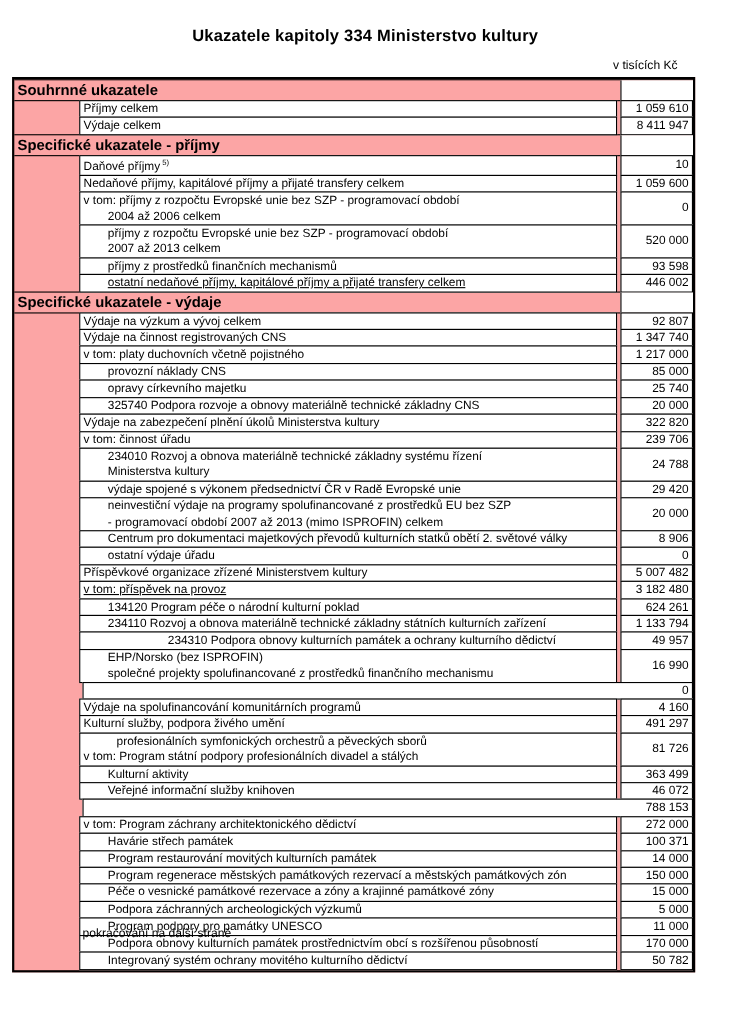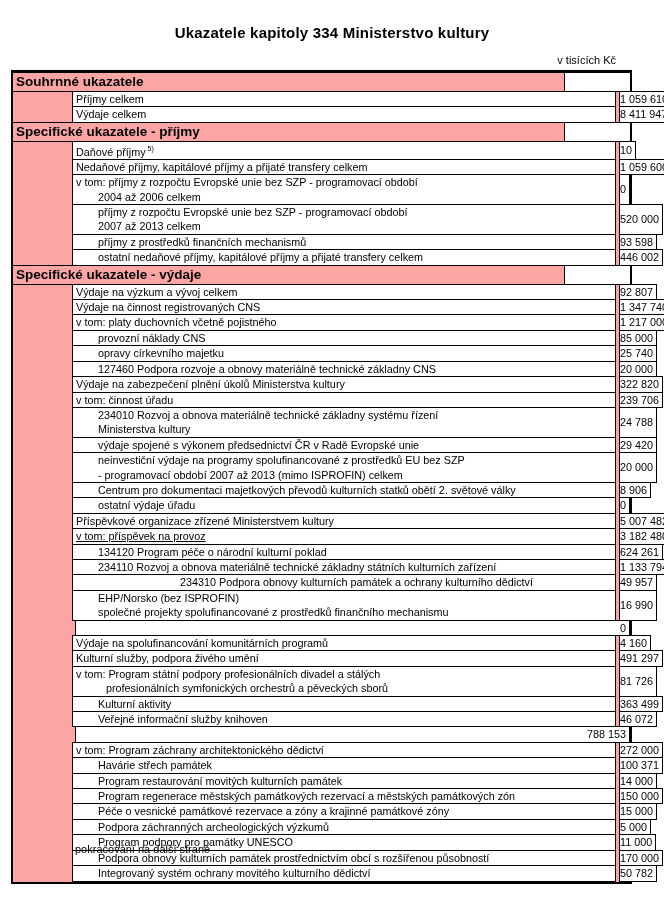--- a/index.html
+++ b/index.html
@@ -23,21 +23,21 @@
   
   .row.section{border-top:1px solid #000;border-bottom:1px solid #000;}
   .sec-lbl{
     width:548px;box-sizing:border-box;padding:1px 2px 1px 3px;
     font-size:13.5px;font-weight:bold;line-height:16px;white-space:nowrap;
   }
   
   .gutter{width:59px;flex:none;}
   .gap{width:3px;flex:none;}
   .lbl{
-    width:544px;flex:none;box-sizing:border-box;
+    width:489px;flex:none;box-sizing:border-box;
     border:1px solid #000;background:#fff;
     display:flex;flex-direction:column;justify-content:center;
   }
   .line{
     font-size:10.8px;line-height:14.4px;white-space:nowrap;overflow:hidden;
   }
   .line sup{font-size:7px;}
   .val{
     flex:1;box-sizing:border-box;border:1px solid #000;background:#fff;
     display:flex;align-items:center;justify-content:flex-end;
@@ -119,21 +119,21 @@
         <div class="gutter"></div>
         <div class="lbl">
           <div class="line" style="padding-left: 25px;">příjmy z prostředků finančních mechanismů</div>
         </div>
         <div class="gap"></div>
         <div class="val">93 598</div>
       </div>
       <div class="row item">
         <div class="gutter"></div>
         <div class="lbl">
-          <div class="line" style="padding-left: 25px;">ostatní nedaňové příjmy, kapitálové příjmy a přijaté transfery celkem</div>
+          <div class="line" style="padding-left: 25px; text-decoration: underline;">ostatní nedaňové příjmy, kapitálové příjmy a přijaté transfery celkem</div>
         </div>
         <div class="gap"></div>
         <div class="val">446 002</div>
       </div>
       <div class="row section">
         <div class="sec-lbl">Specifické ukazatele - výdaje</div>
         <div class="gap"></div>
         <div class="val"></div>
       </div>
       <div class="row item">
@@ -172,21 +172,21 @@
         <div class="gutter"></div>
         <div class="lbl">
           <div class="line" style="padding-left: 25px;">opravy církevního majetku</div>
         </div>
         <div class="gap"></div>
         <div class="val">25 740</div>
       </div>
       <div class="row item">
         <div class="gutter"></div>
         <div class="lbl">
-          <div class="line" style="padding-left: 25px;">127460 Podpora rozvoje a obnovy materiálně technické základny CNS</div>
+          <div class="line" style="padding-left: 25px;">325740 Podpora rozvoje a obnovy materiálně technické základny CNS</div>
         </div>
         <div class="gap"></div>
         <div class="val">20 000</div>
       </div>
       <div class="row item">
         <div class="gutter"></div>
         <div class="lbl">
           <div class="line" style="padding-left: 3px;">Výdaje na zabezpečení plnění úkolů Ministerstva kultury</div>
         </div>
         <div class="gap"></div>
@@ -308,22 +308,22 @@
         <div class="gutter"></div>
         <div class="lbl">
           <div class="line" style="padding-left: 3px;">Kulturní služby, podpora živého umění</div>
         </div>
         <div class="gap"></div>
         <div class="val">491 297</div>
       </div>
       <div class="row item">
         <div class="gutter"></div>
         <div class="lbl">
+          <div class="line" style="padding-left: 33px;">profesionálních symfonických orchestrů a pěveckých sborů</div>
           <div class="line" style="padding-left: 3px;">v tom: Program státní podpory profesionálních divadel a stálých</div>
-          <div class="line" style="padding-left: 33px;">profesionálních symfonických orchestrů a pěveckých sborů</div>
         </div>
         <div class="gap"></div>
         <div class="val">81 726</div>
       </div>
       <div class="row item">
         <div class="gutter"></div>
         <div class="lbl">
           <div class="line" style="padding-left: 25px;">Kulturní aktivity</div>
         </div>
         <div class="gap"></div>

